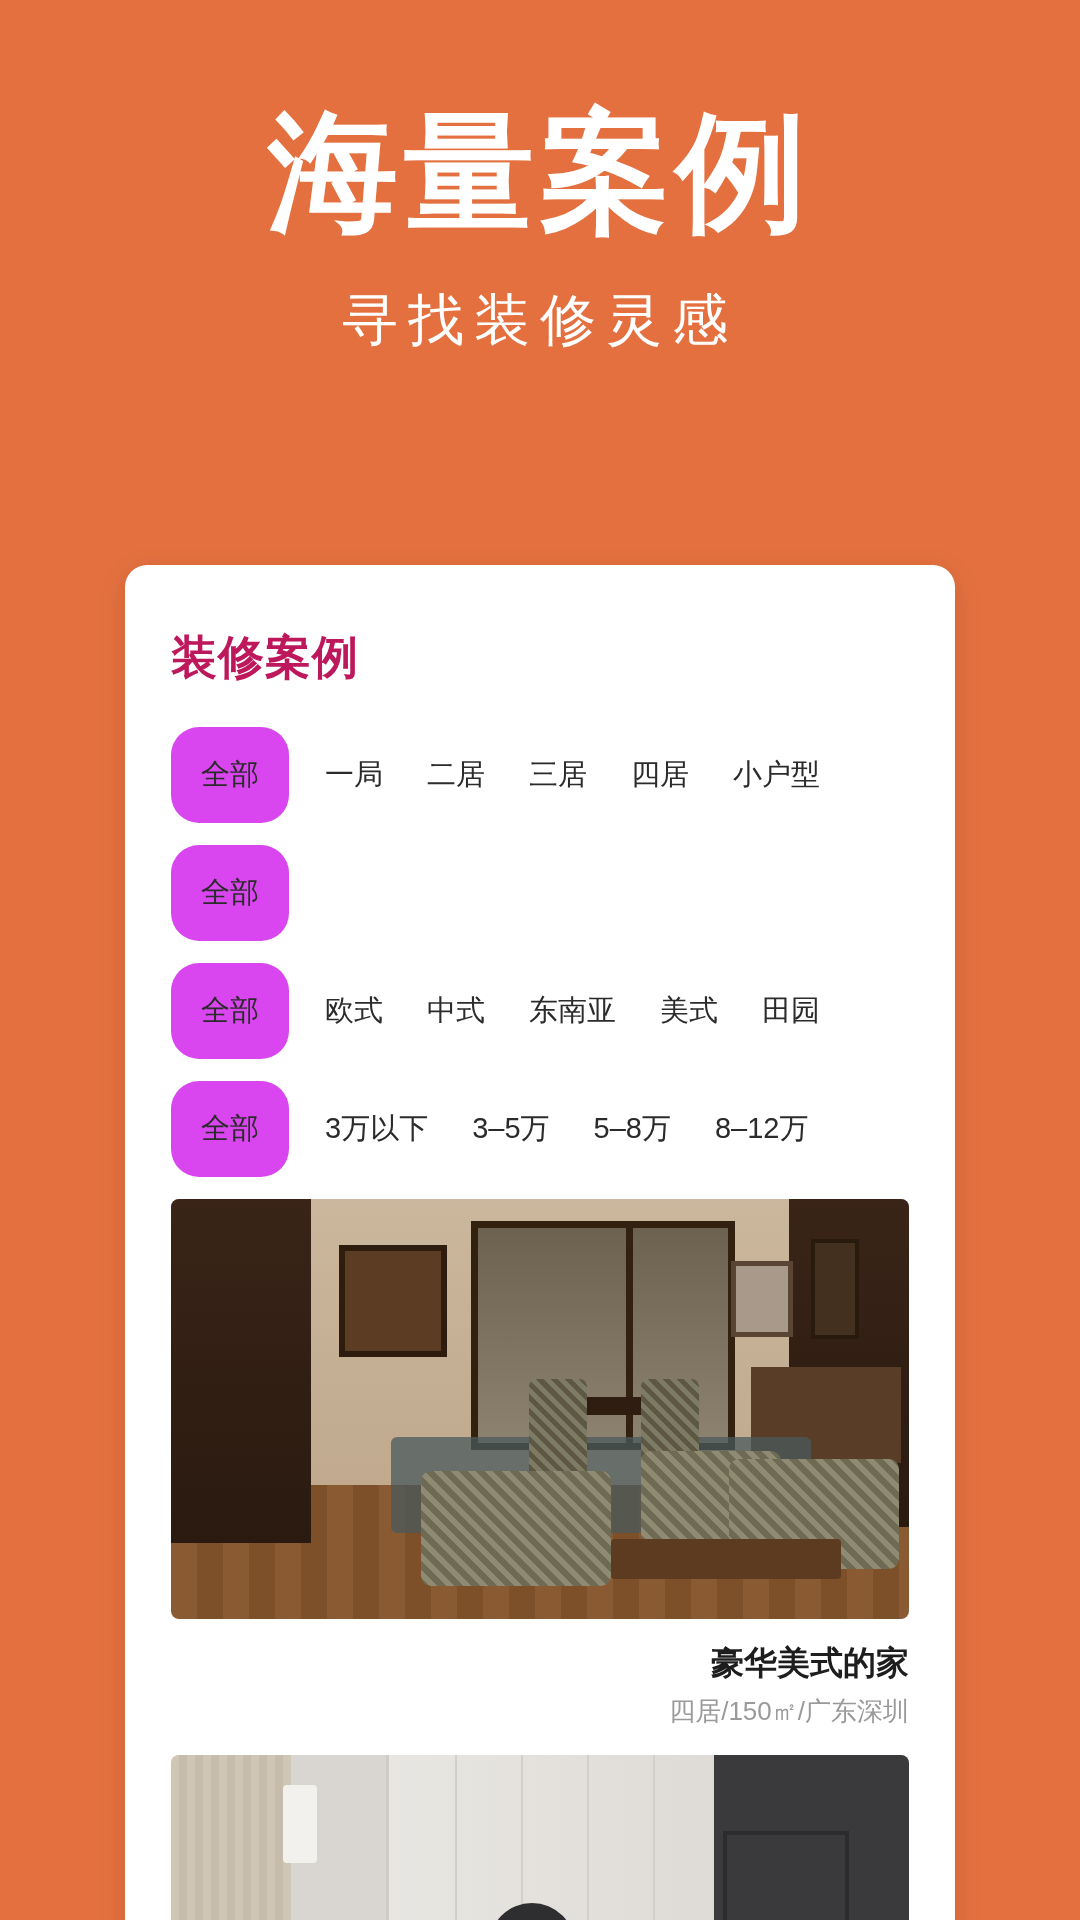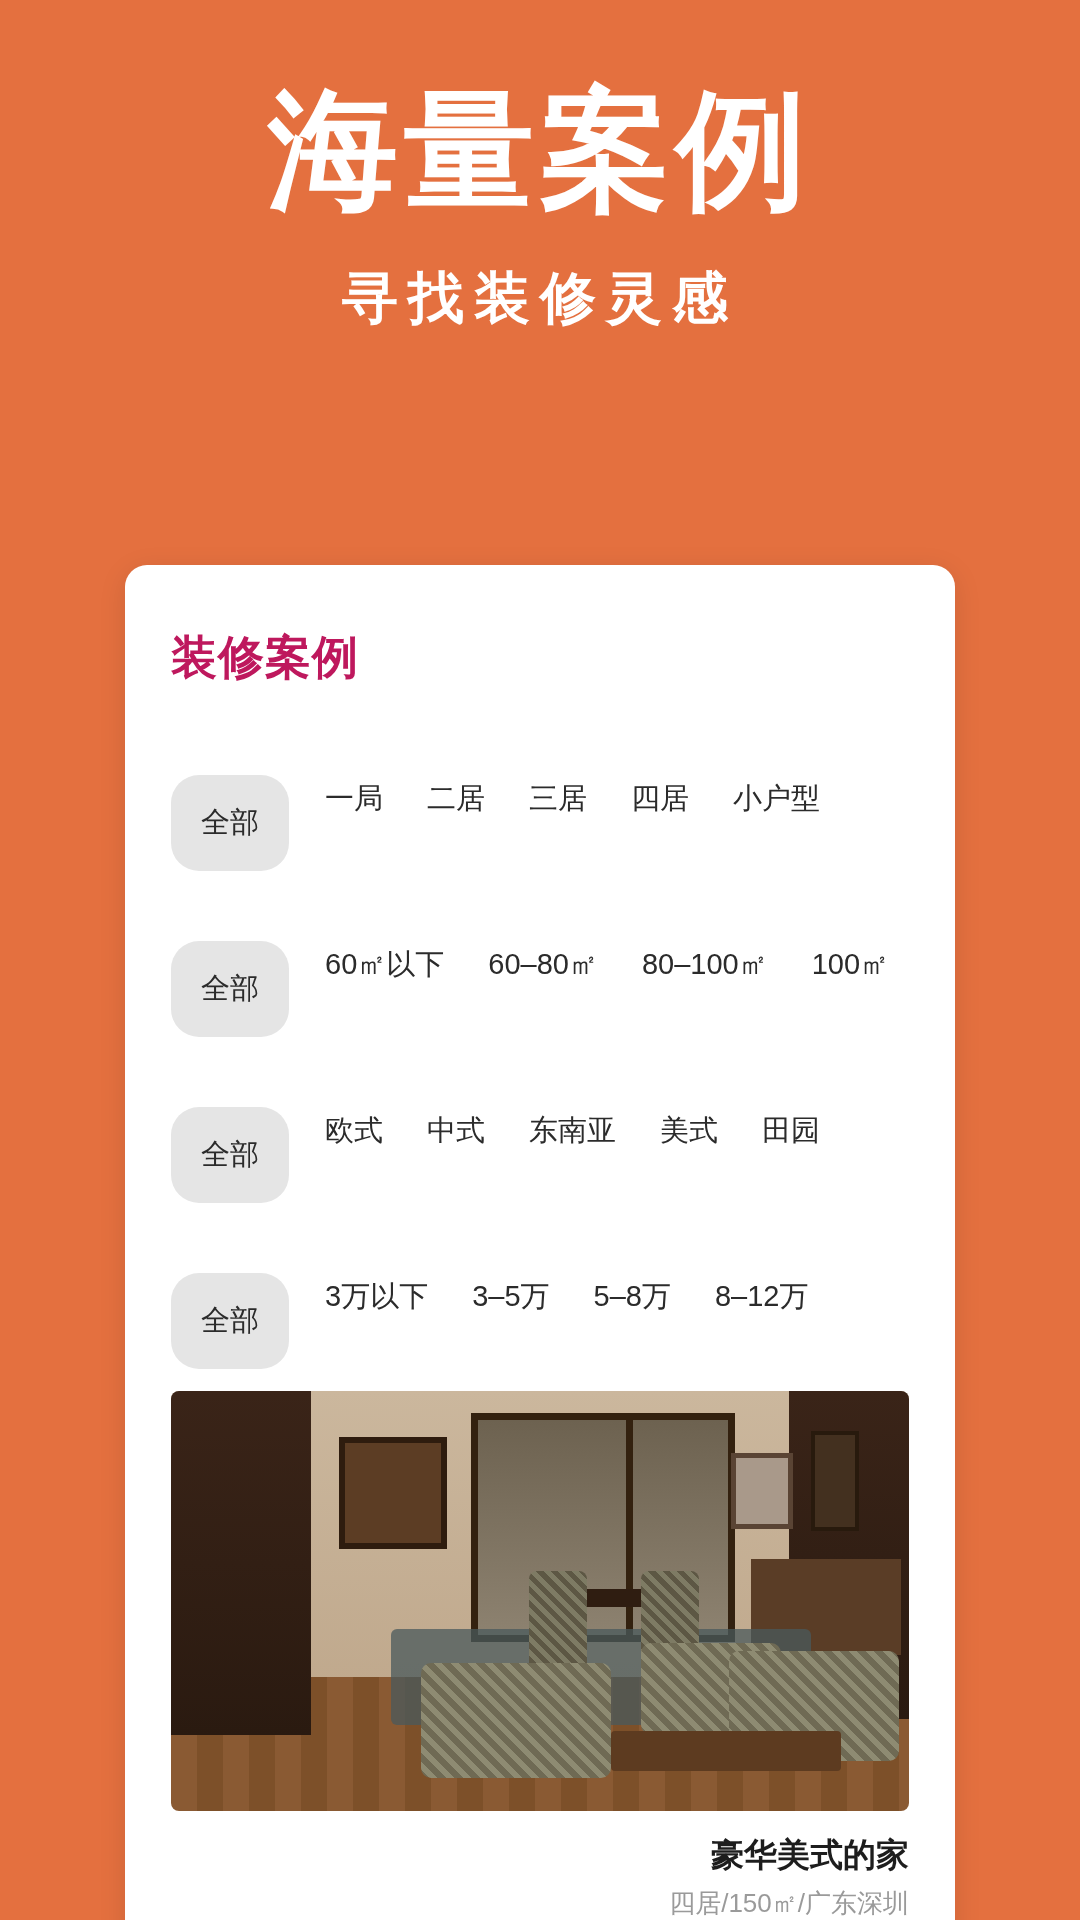--- a/index.html
+++ b/index.html
@@ -10,35 +10,35 @@
     width: 1080px;
     height: 1920px;
     background: #e4703f;
     font-family: "Liberation Sans", sans-serif;
     overflow: hidden;
     position: relative;
   }
 
   
   .hero {
-    padding-top: 82px;
+    padding-top: 104px;
     text-align: center;
   }
   .hero-title {
     color: #ffffff;
     font-size: 130px;
     font-weight: bold;
     letter-spacing: 6px;
     line-height: 1.05;
     margin: 0;
   }
   .hero-sub {
     color: #ffffff;
     font-size: 56px;
-    font-weight: bold;
+    font-weight: normal;
     letter-spacing: 10px;
     margin-top: 42px;
   }
 
   
   .card {
     position: absolute;
     left: 125px;
     top: 565px;
     width: 830px;
@@ -61,27 +61,26 @@
 
   
   .filter-row {
     display: flex;
     align-items: center;
     margin-bottom: 22px;
     white-space: nowrap;
   }
   .chip-all {
     flex: 0 0 auto;
-    background: #e5e5e5;
+    background: #d946ef;
     color: #2b2b2b;
     font-size: 29px;
     border-radius: 28px;
     padding: 28px 30px;
     margin-right: 14px;
-    margin-top: 48px;
   }
   .filter-items {
     display: flex;
     align-items: flex-start;
     flex: 1 1 auto;
     overflow: hidden;
   }
   .filter-item {
     font-size: 29px;
     color: #2b2b2b;
@@ -270,26 +269,20 @@
         <div class="filter-item">一局</div>
         <div class="filter-item">二居</div>
         <div class="filter-item">三居</div>
         <div class="filter-item">四居</div>
         <div class="filter-item">小户型</div>
       </div>
     </div>
 
     <div class="filter-row">
       <div class="chip-all">全部</div>
-      <div class="filter-items">
-        <div class="filter-item">60㎡以下</div>
-        <div class="filter-item">60–80㎡</div>
-        <div class="filter-item">80–100㎡</div>
-        <div class="filter-item">100㎡</div>
-      </div>
     </div>
 
     <div class="filter-row">
       <div class="chip-all">全部</div>
       <div class="filter-items">
         <div class="filter-item">欧式</div>
         <div class="filter-item">中式</div>
         <div class="filter-item">东南亚</div>
         <div class="filter-item">美式</div>
         <div class="filter-item">田园</div>

